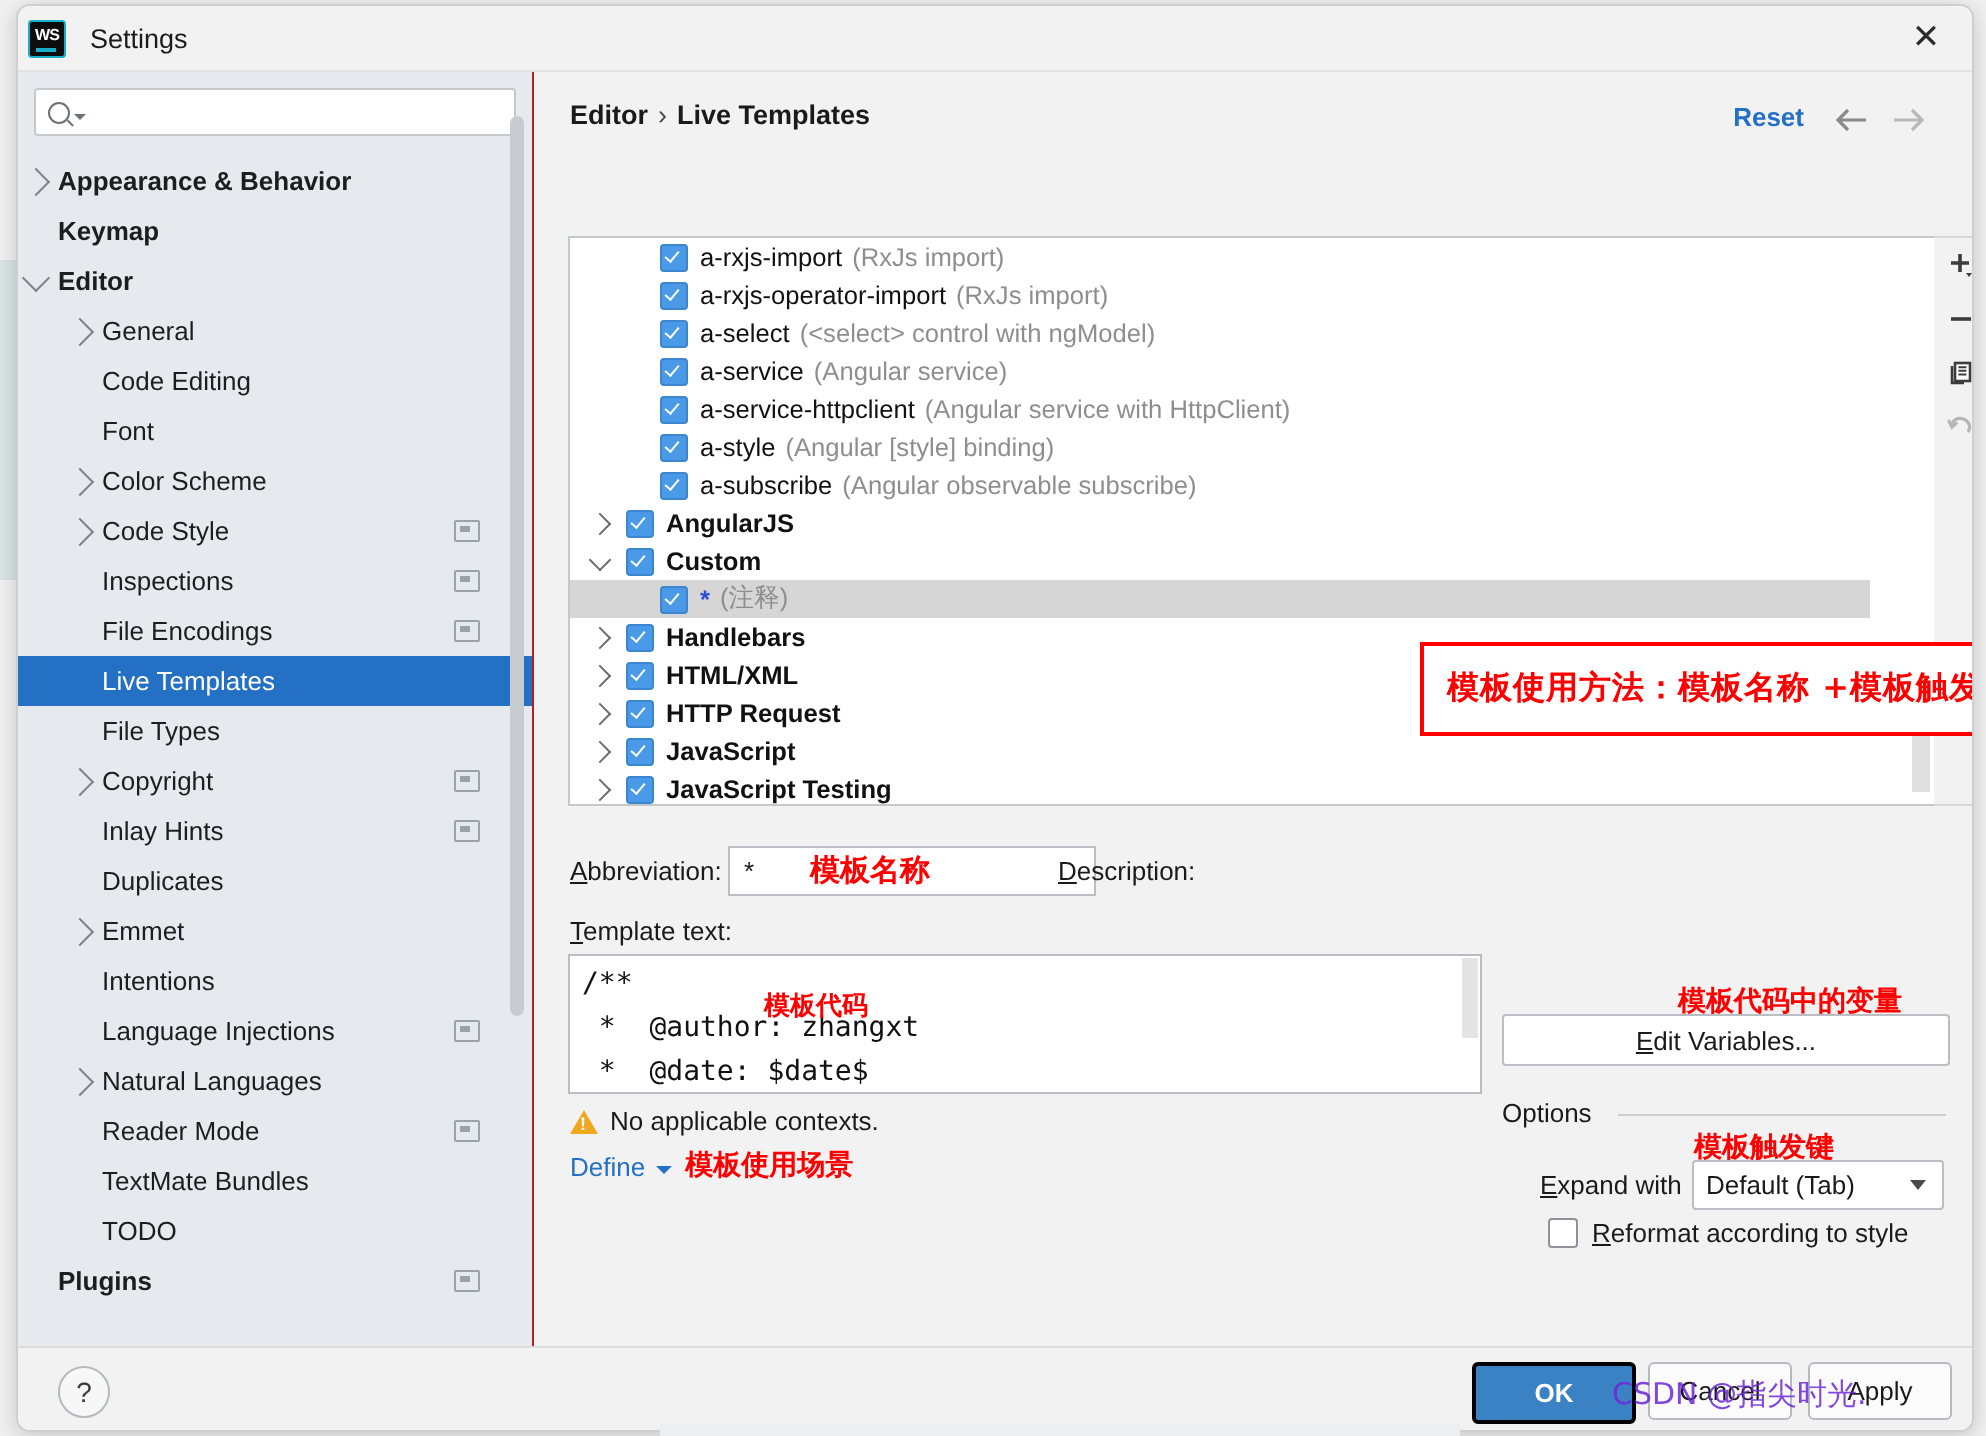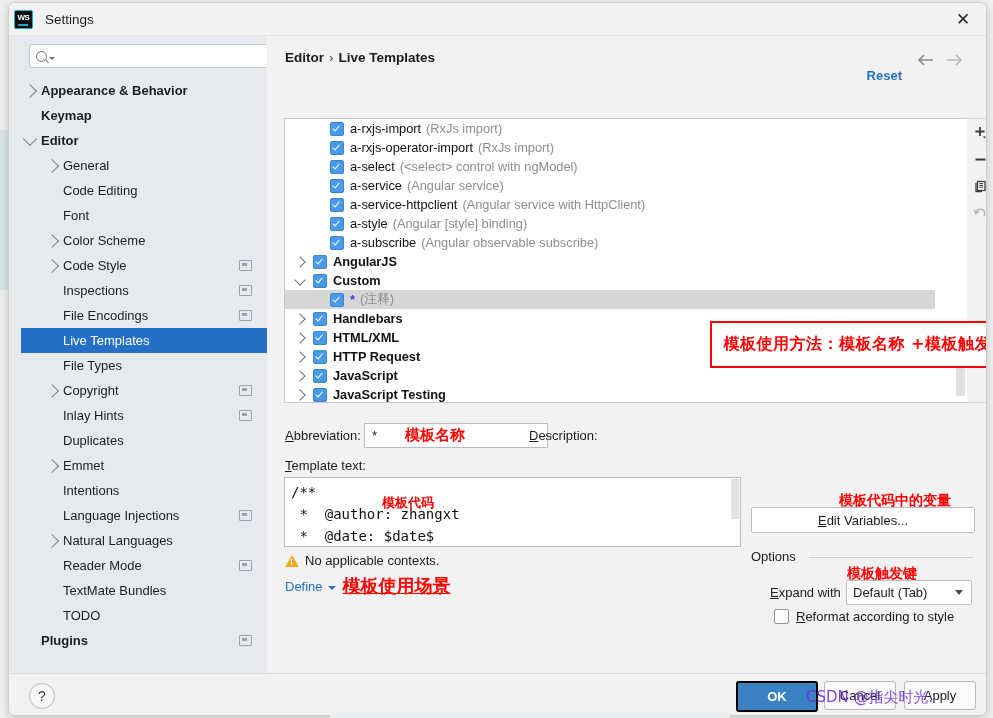--- a/index.html
+++ b/index.html
@@ -32,21 +32,21 @@
     position:absolute;right:0;top:0;width:46px;height:32px;
     display:flex;align-items:center;justify-content:center;
     font-size:17px;color:#2b2b2b;cursor:default;
   }
   #titlebar-sep{position:absolute;left:0;top:32px;width:977px;height:1px;background:#e2e2e2;}
 
   
   #content{position:absolute;left:0;top:33px;width:977px;height:637px;}
   #sidebar{
     position:absolute;left:0;top:0;width:257px;height:637px;
-    background:#e6eaee;border-right:1px solid #b91c1c;overflow:hidden;padding-left:12px;
+    background:#e6eaee;border-right:1px solid #b91c1c;overflow:hidden;
   }
   #search-wrap{padding:8px 8px 0 8px;}
   #search-box{
     height:22px;background:#fff;border:1px solid #c4c9ce;border-radius:2px;
     display:flex;align-items:center;padding:0 6px;
   }
   .mag{width:9px;height:9px;border:1.4px solid #6b7279;border-radius:50%;display:inline-block;position:relative;}
   .mag:after{content:"";position:absolute;right:-3px;bottom:-2px;width:4px;height:1.4px;background:#6b7279;transform:rotate(45deg);}
   .mag-caret{
     width:0;height:0;border-left:3px solid transparent;border-right:3px solid transparent;
@@ -75,21 +75,21 @@
     border:1.3px solid #9aa3ab;border-radius:1px;background:#e6eaee;
   }
   .mod-ind:after{content:"";position:absolute;left:2px;top:2px;width:5px;height:3px;background:#9aa3ab;}
   #sb-track{position:absolute;right:2px;top:10px;width:7px;height:600px;background:transparent;}
   #sb-thumb{position:absolute;right:2px;top:12px;width:7px;height:450px;background:#c7ccd1;border-radius:4px;}
 
   
   #main{position:absolute;left:258px;top:0;width:719px;height:637px;background:#f2f2f2;}
   #breadcrumb{position:absolute;left:18px;top:14px;font-size:13.5px;font-weight:bold;color:#1a1a1a;}
   #breadcrumb .sep{font-weight:normal;color:#4a4a4a;margin:0 5px;}
-  #reset-link{position:absolute;right:84px;top:32px;color:#2470c4;font-size:13px;font-weight:bold;}
+  #reset-link{position:absolute;right:84px;top:15px;color:#2470c4;font-size:13px;font-weight:bold;}
   .navarrow{position:absolute;top:16px;width:20px;height:16px;}
   .navarrow svg{display:block;}
   #nav-back{right:50px;}
   #nav-fwd{right:22px;}
   #expand-row{position:absolute;left:18px;top:52px;display:flex;align-items:center;}
   #expand-label{font-size:13px;color:#1a1a1a;}
   .combo{
     height:22px;background:#fff;border:1px solid #b9bec4;border-radius:2px;
     display:flex;align-items:center;padding:0 6px;font-size:13px;color:#1a1a1a;
     position:relative;
@@ -179,21 +179,21 @@
     width:0;height:0;border-left:7px solid transparent;border-right:7px solid transparent;
     border-bottom:12px solid #f0a81e;position:relative;margin-right:6px;
   }
   .warn-tri:after{content:"!";position:absolute;left:-2px;top:2px;font-size:9px;color:#fff;font-weight:bold;}
   #define-row{position:absolute;left:18px;top:153px;display:flex;align-items:center;}
   #define-link{color:#2470c4;font-size:13px;}
   #define-caret{
     width:0;height:0;border-left:4px solid transparent;border-right:4px solid transparent;
     border-top:4.5px solid #2470c4;margin-left:5px;margin-top:4px;
   }
-  #define-anno{margin-left:7px;font-size:18px;text-decoration:underline;}
+  #define-anno{margin-left:7px;font-size:14px;}
 
   
   #editvars-anno{position:absolute;left:830px;top:489px;font-size:14px;}
   #editvars-btn{
     position:absolute;left:742px;top:504px;width:222px;height:24px;background:#fff;
     border:1px solid #b9bec4;border-radius:2px;
     display:flex;align-items:center;justify-content:center;font-size:13px;
   }
   #editvars-btn u{text-decoration:underline;}
   #options-legend{position:absolute;left:742px;top:546px;font-size:13px;color:#1a1a1a;background:#f2f2f2;padding-right:6px;}

